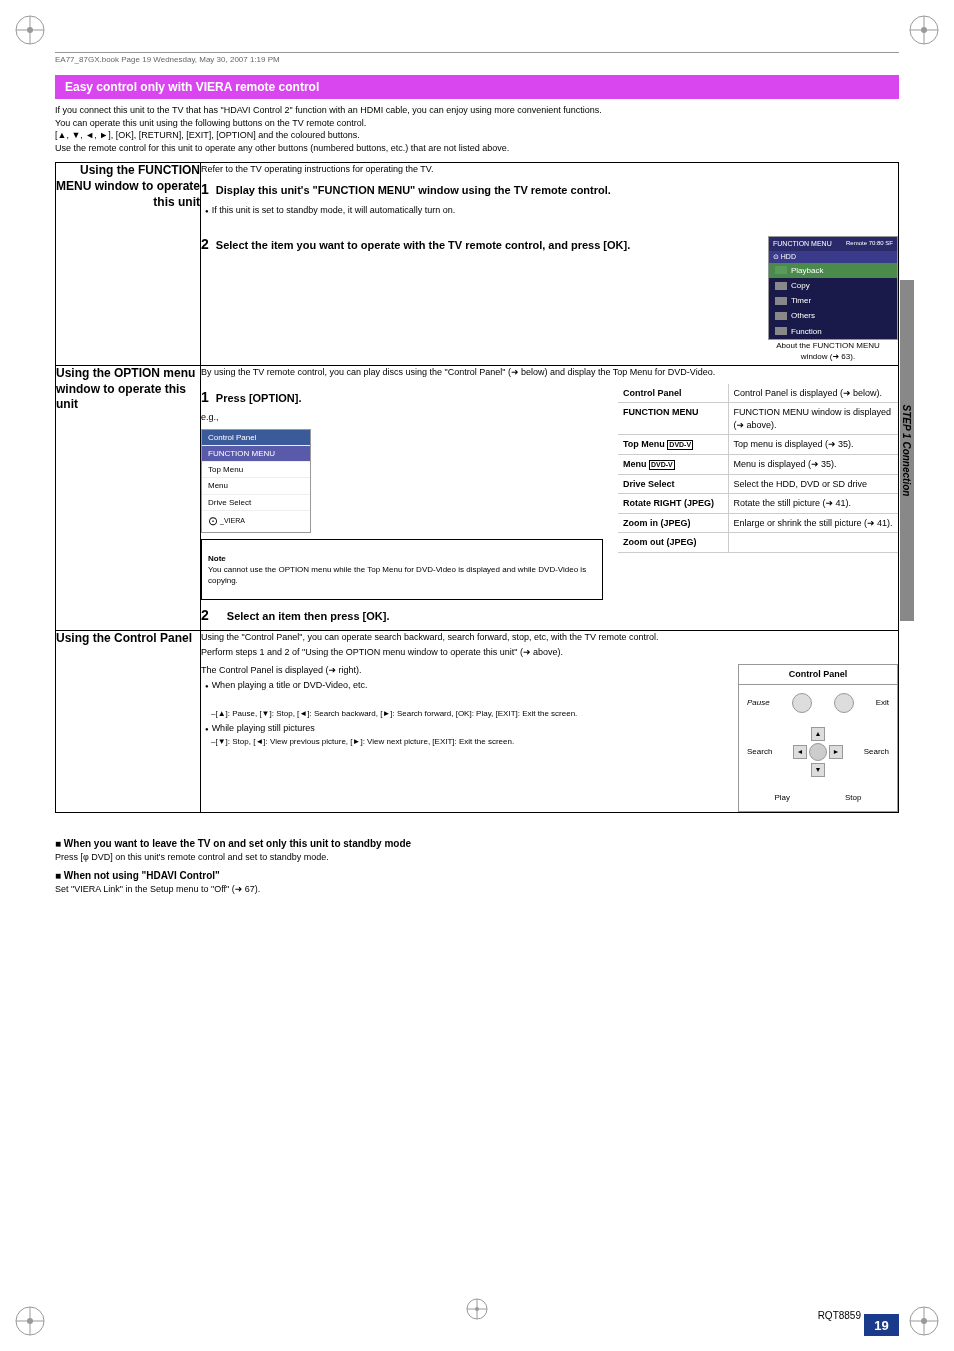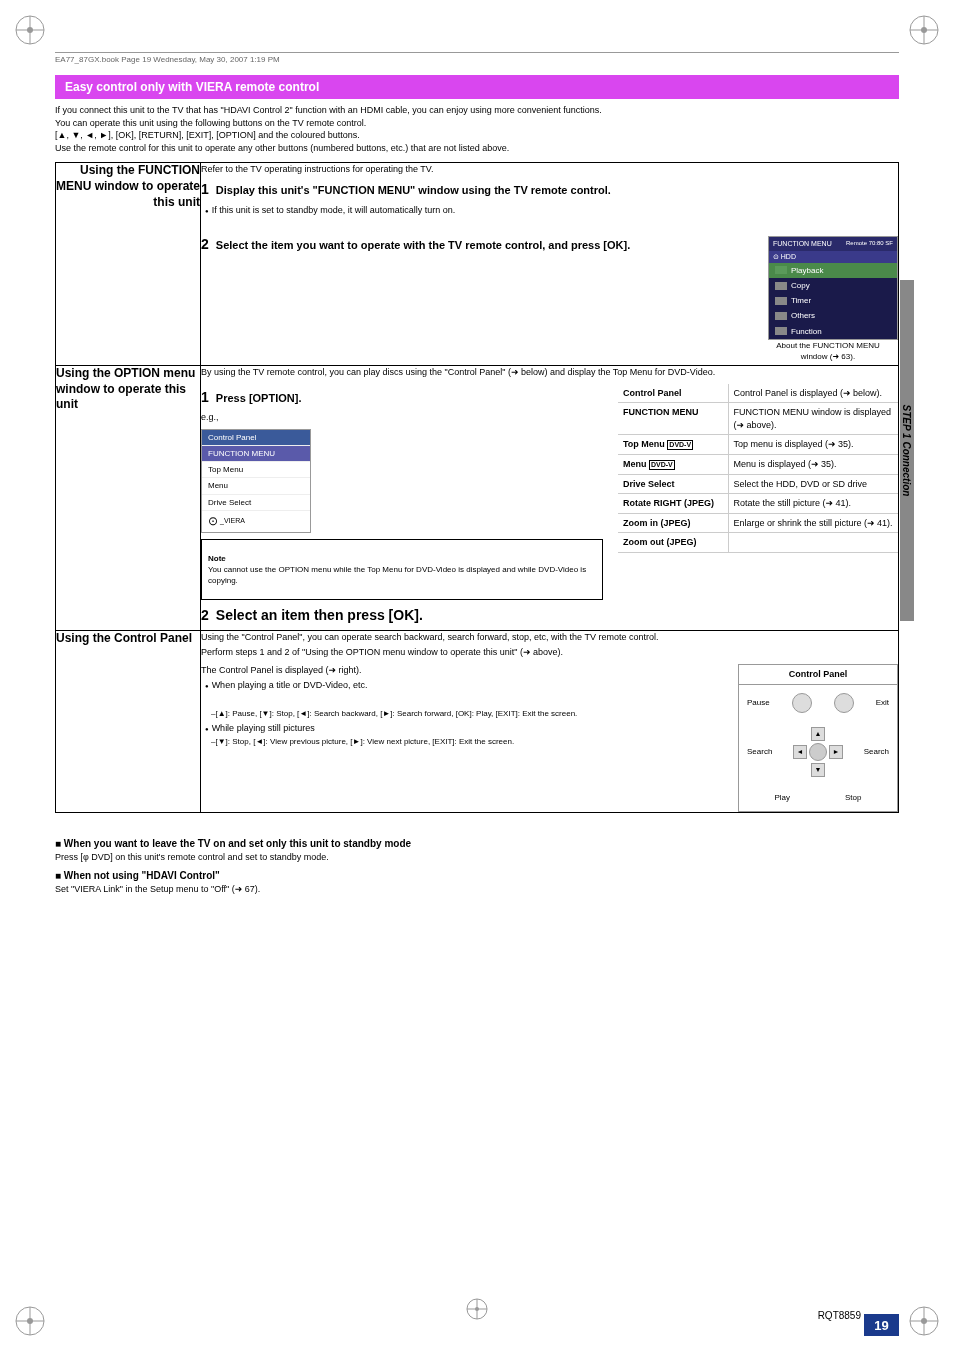--- a/index.html
+++ b/index.html
@@ -477,21 +477,21 @@
               </div>
             </div>
 
             <div class="note-box">
               <div class="note-title">Note</div>
               <div>You cannot use the OPTION menu while the Top Menu for DVD-Video is displayed and while DVD-Video is copying.</div>
             </div>
 
             <div class="step-num">
               <span style="font-size:14px; font-weight:bold;">2</span>
-              <span class="step-bold" style="font-size:14px; font-weight:bold; margin-left:4px;">Select an item then press [OK].</span>
+              <span class="step-bold" style="font-size:11px; font-weight:bold; margin-left:15px;">Select an item then press [OK].</span>
             </div>
           </div>
 
           <div style="width:280px; flex-shrink:0;">
             <table class="features-table">
               <tbody>
                     <tr>
                 <td class="feat-name">Control Panel</td>
                 <td>Control Panel is displayed (➜ below).</td>
               </tr>
@@ -536,21 +536,21 @@
       </td>
       <td class="content-cell" style="border-left:1px solid #000; border-top:0;">
         <div style="font-size:9px; margin-bottom:3px;">Using the "Control Panel", you can operate search backward, search forward, stop, etc, with the TV remote control.</div>
         <div style="font-size:9px; margin-bottom:5px;">Perform steps 1 and 2 of "Using the OPTION menu window to operate this unit" (➜ above).</div>
 
         <div class="clearfix">
           <div class="control-panel-diagram">
             <div class="cp-title">Control Panel</div>
             <div class="cp-body" style="display:flex; flex-direction:column; align-items:center; padding:8px;">
               <div style="display:flex; width:100%; justify-content:space-between; align-items:center; margin-bottom:6px;">
-                <span style="font-size:8px;">Pause</span>
+                <span style="font-size:8px;font-style:italic;">Pause</span>
                 <div class="cp-pause-btn"></div>
                 <div style="width:20px; height:20px; border-radius:50%; border:1px solid #999; background:#ddd;"></div>
                 <span style="font-size:8px;">Exit</span>
               </div>
               <div style="display:flex; width:100%; justify-content:space-between; align-items:center; margin-bottom:3px;">
                 <span style="font-size:8px;">Search</span>
 
                 <div style="width:50px; height:50px; position:relative;">
                   <div style="position:absolute; top:0; left:50%; transform:translateX(-50%); width:14px; height:14px; background:#ddd; border:1px solid #999; display:flex; align-items:center; justify-content:center; font-size:7px;">▲</div>
                   <div style="position:absolute; bottom:0; left:50%; transform:translateX(-50%); width:14px; height:14px; background:#ddd; border:1px solid #999; display:flex; align-items:center; justify-content:center; font-size:7px;">▼</div>

